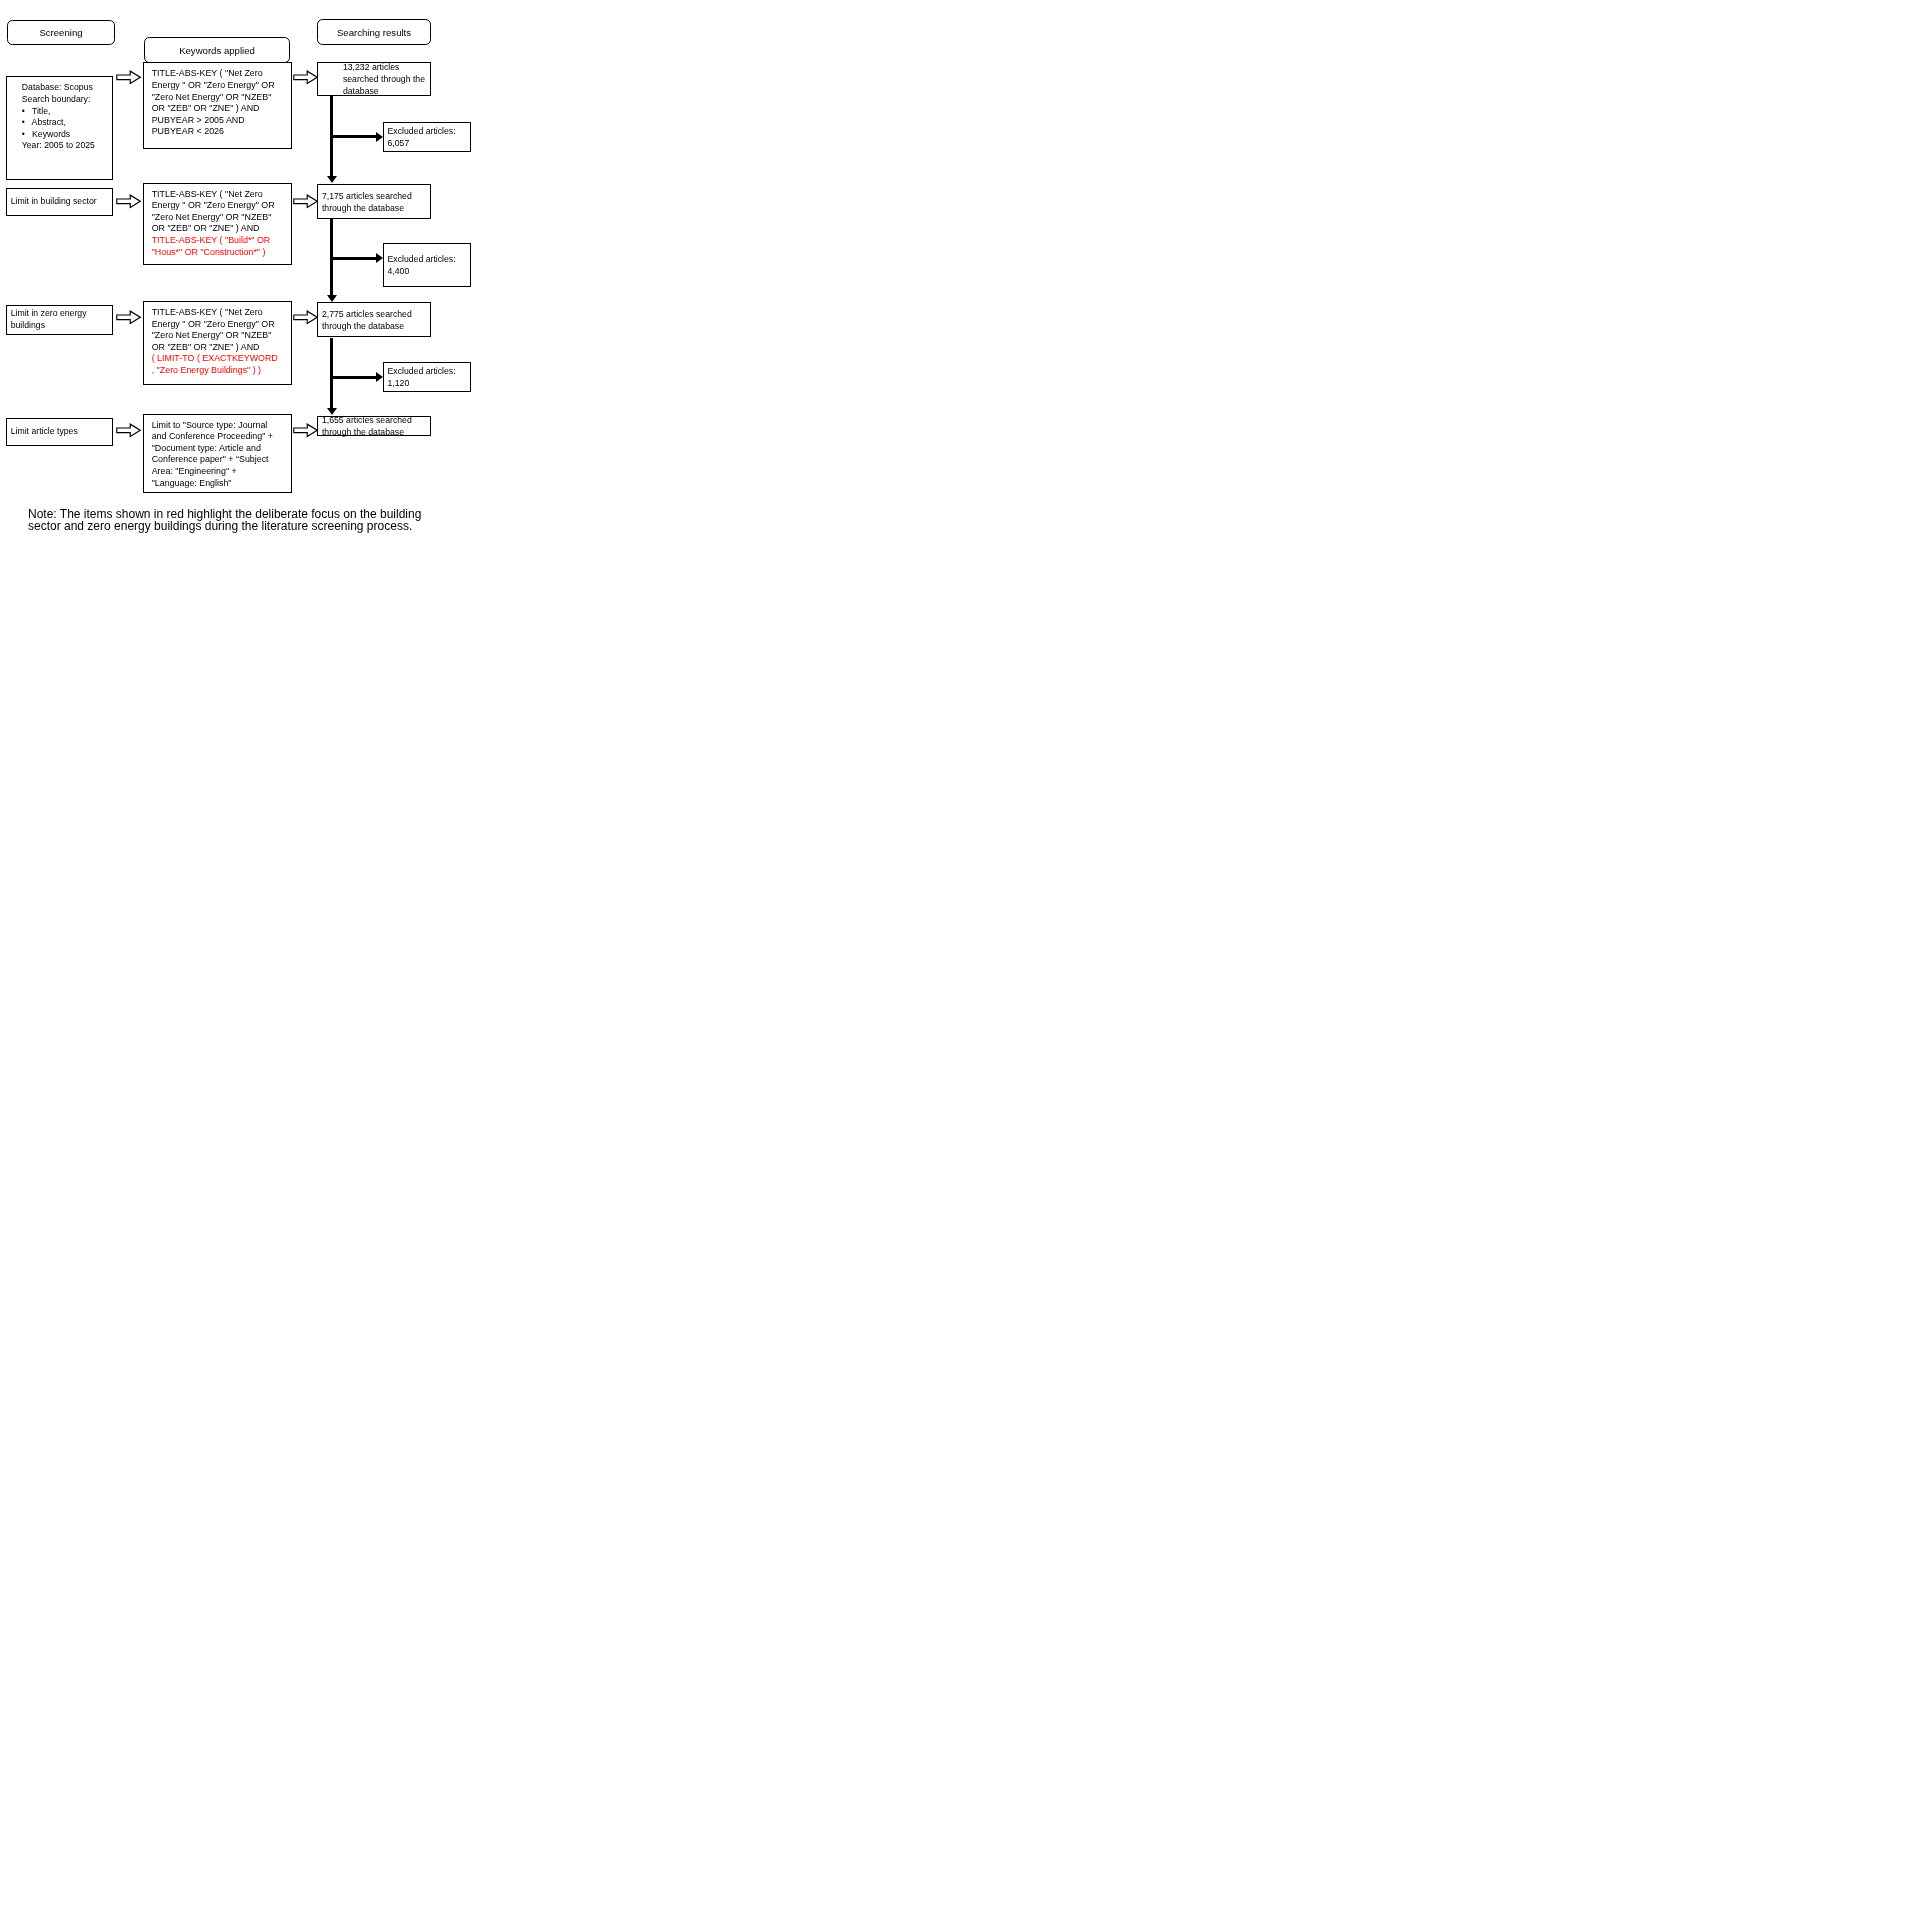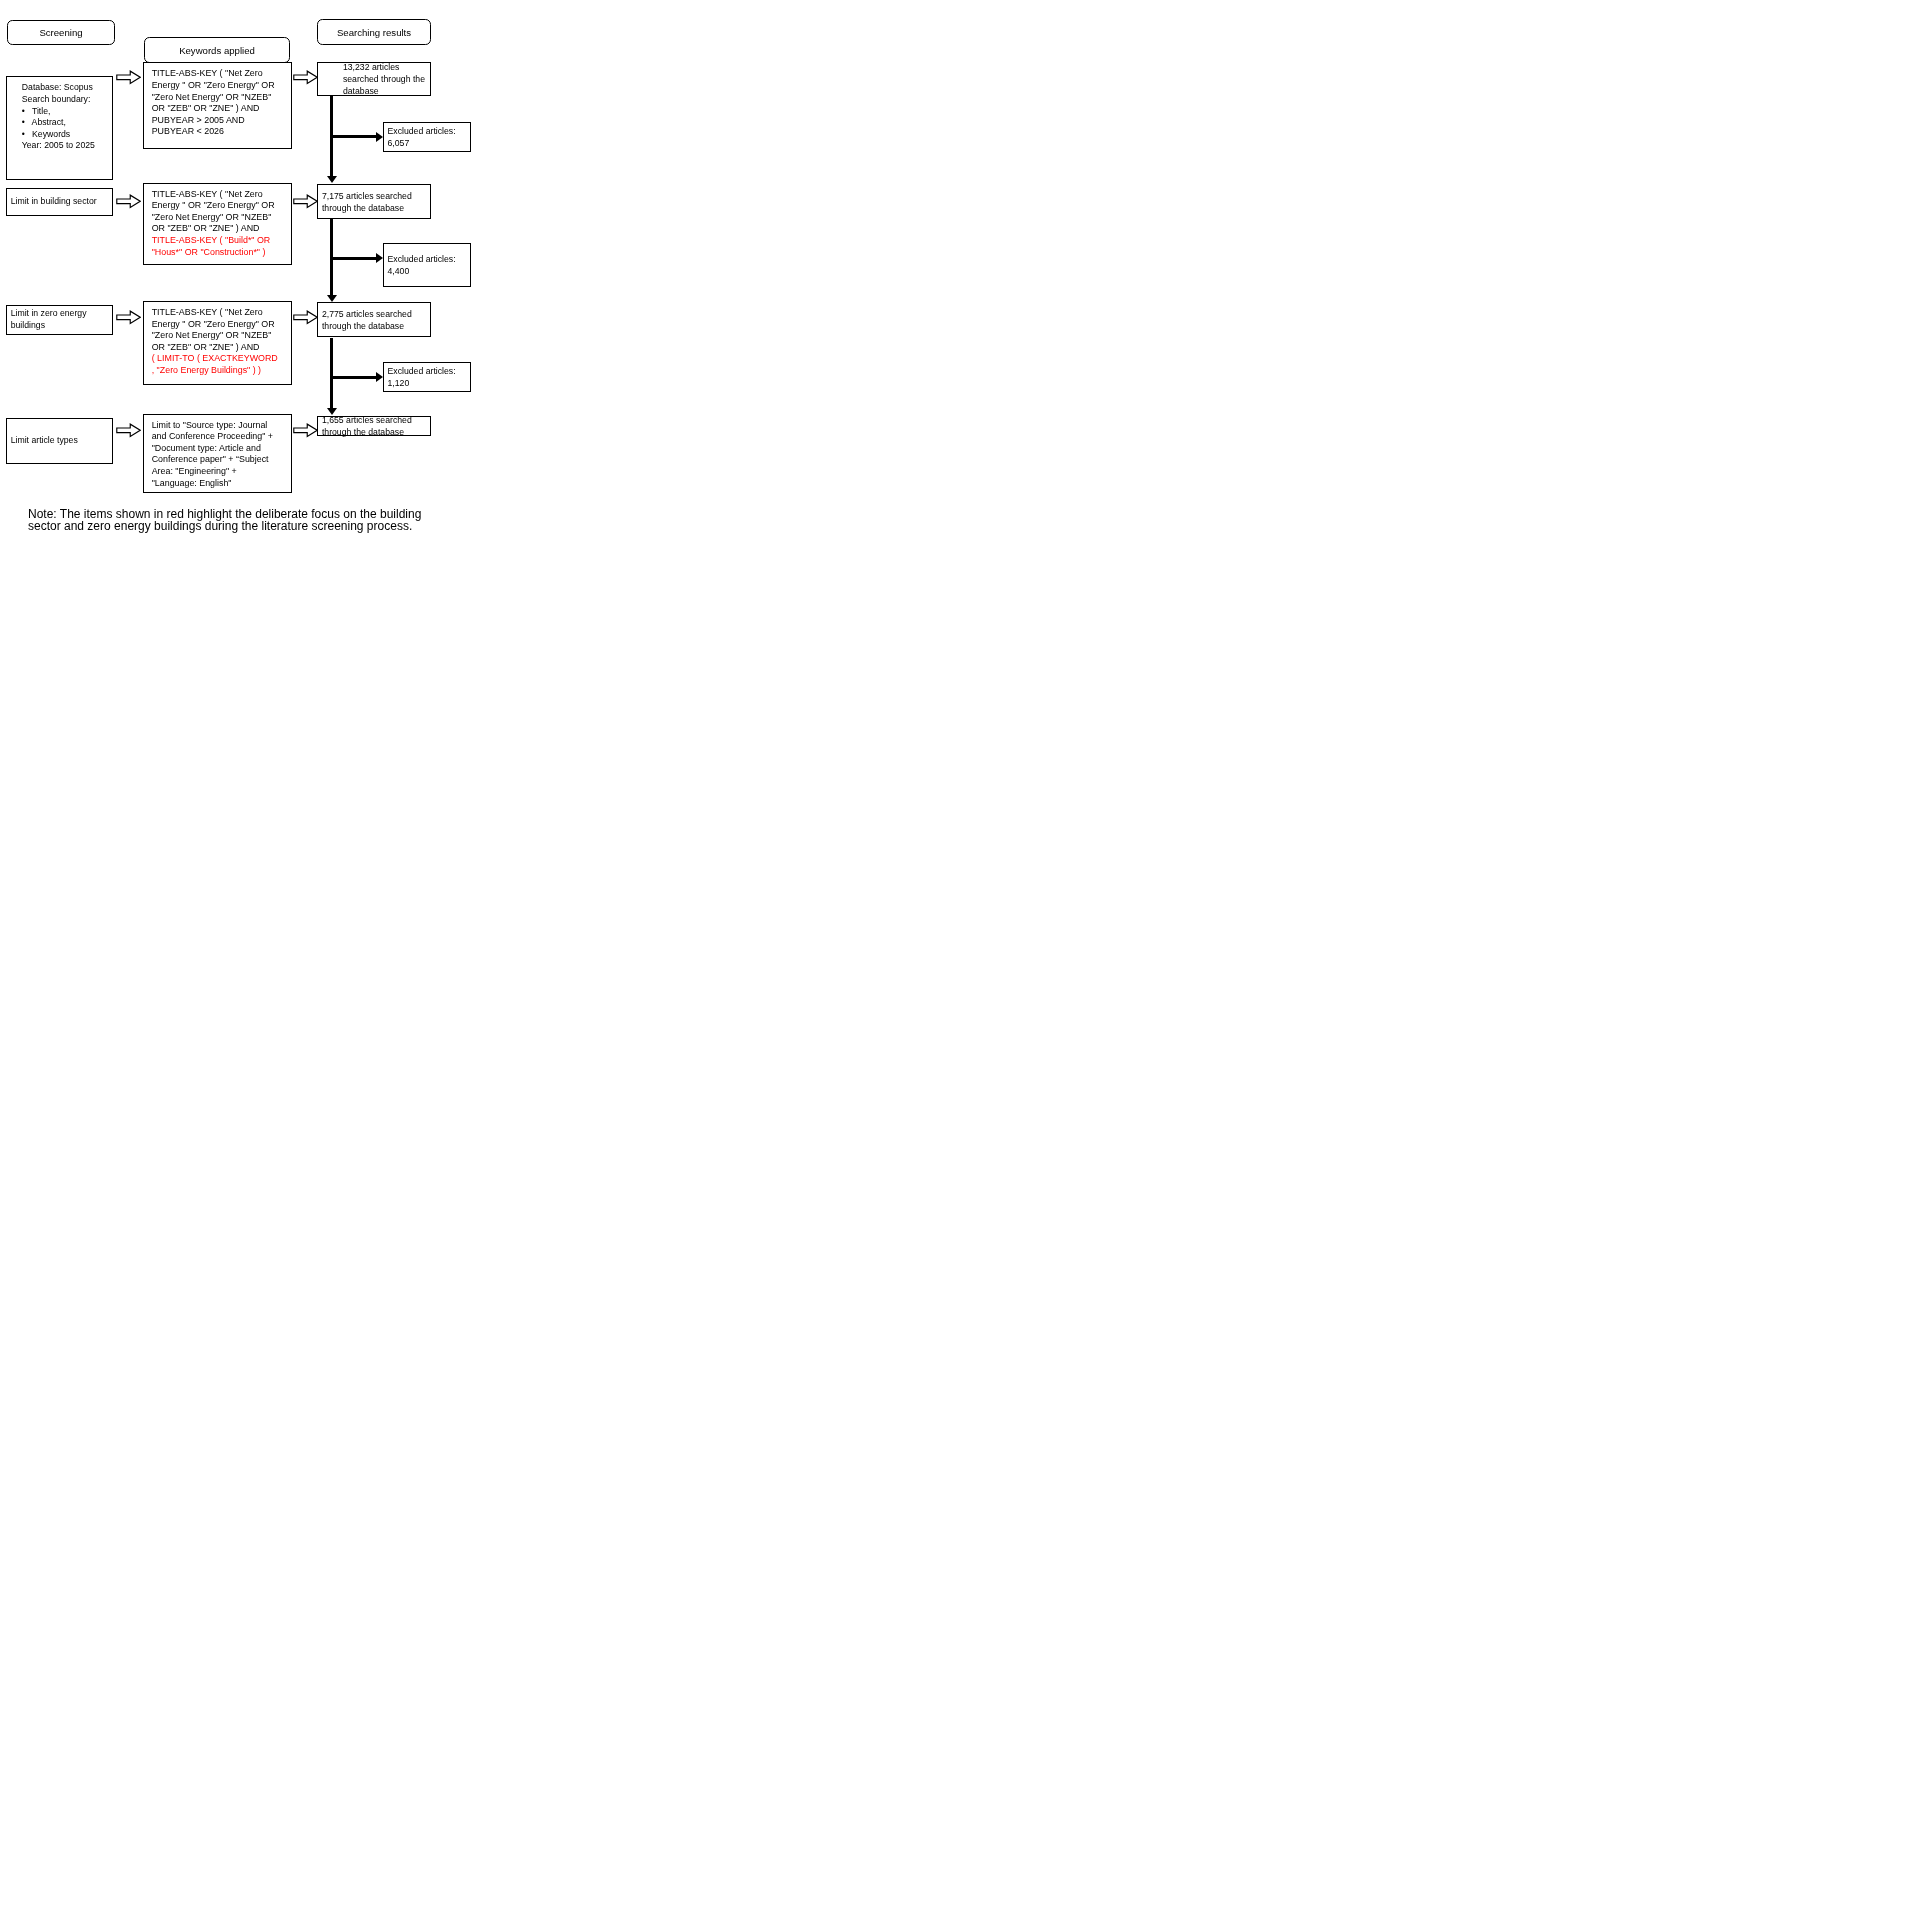--- a/index.html
+++ b/index.html
@@ -137,21 +137,21 @@
 
   <div class="vline" style="left:330px;top:338px;height:70px;"></div>
   <div class="vhead" style="left:327px;top:408px;"></div>
   <div class="hline" style="left:332px;top:376px;width:45px;"></div>
   <div class="hhead" style="left:376px;top:372px;"></div>
 
   <div class="box ebox" style="left:383px;top:362px;width:88px;height:30px;">
     <div class="pad">Excluded articles: 1,120</div>
   </div>
 
-  <div class="box sbox center" style="left:6.2px;top:418px;width:107px;height:46px;">
+  <div class="box sbox center" style="left:6.2px;top:418px;width:107px;height:28px;">
     <div class="pad">Limit article types</div>
   </div>
 
   <svg class="harrow" style="left:116px;top:423px;" viewBox="0 0 66 38">
     <polygon points="2,13 37,13 37,3 63,19 37,35 37,25 2,25" fill="#ffffff" stroke="#000000" stroke-width="3"></polygon>
   </svg>
 
   <div class="box kbox" style="left:143px;top:414px;width:149px;height:79px;padding-top:4.6px;">
     <div>Limit to "Source type: Journal and Conference Proceeding" + "Document type: Article and Conference paper" + “Subject Area: "Engineering" + "Language: English"</div>
   </div>

